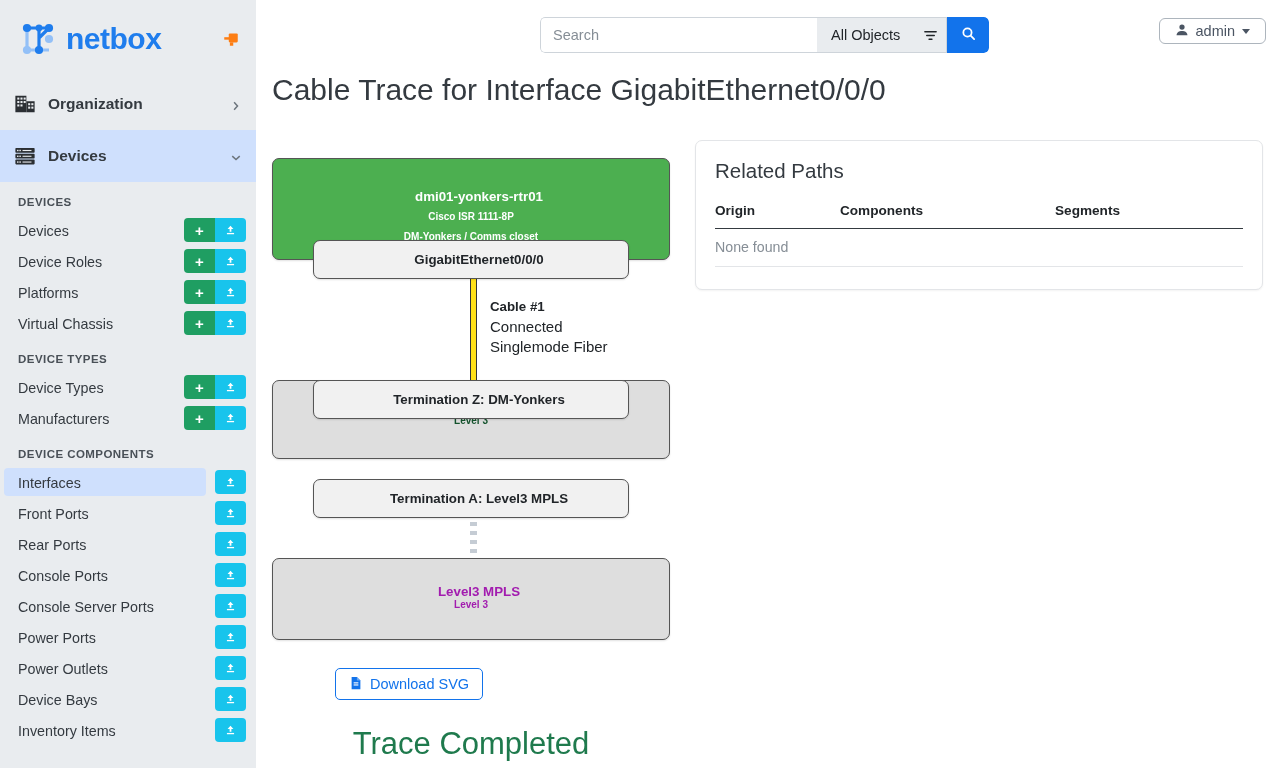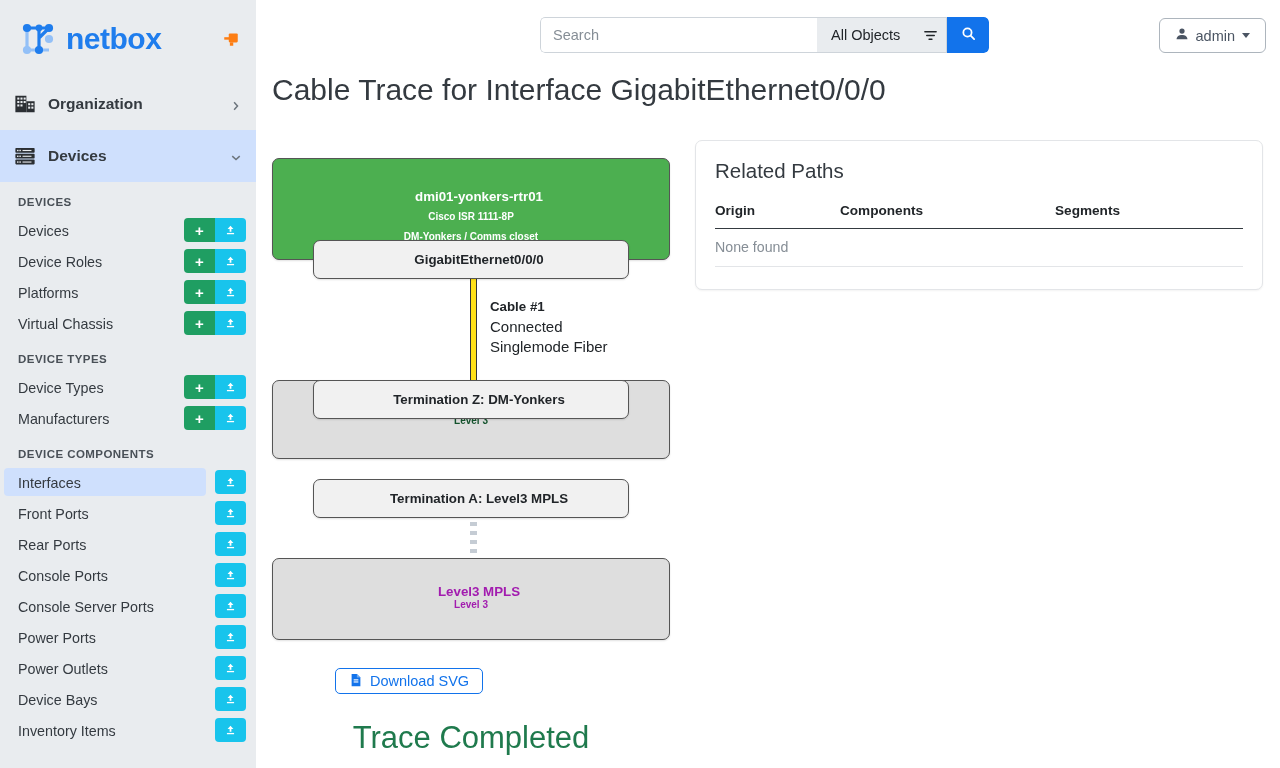--- a/index.html
+++ b/index.html
@@ -110,21 +110,21 @@
   .search-filter svg { width: 15px; height: 15px; }
   .search-go {
     display: flex; align-items: center; justify-content: center;
     width: 42px; height: 36px; background: #1273eb;
     border-radius: 0 5px 5px 0; cursor: pointer; color: #fff;
   }
   .search-go svg { width: 15px; height: 15px; }
   .user-btn {
     position: absolute; right: 14px; top: 18px;
     display: flex; align-items: center; gap: 7px;
-    height: 35px; padding: 0 15px;
+    height: 26px; padding: 0 15px;
     border: 1px solid #adb5bd; border-radius: 6px;
     background: #fff; color: #4b5563; font-size: 14.5px;
     cursor: pointer;
   }
   .user-btn svg.person { width: 14px; height: 14px; }
   .caret { width: 0; height: 0; border-left: 4.5px solid transparent; border-right: 4.5px solid transparent; border-top: 5px solid #4b5563; }
   
   #main { position: absolute; left: 256px; top: 70px; width: 1024px; height: 698px; background: #fff; }
   .page-title {
     position: absolute; left: 16px; top: 3px;
@@ -182,21 +182,21 @@
     background-size: 7px 9px;
   }
   .node-end {
     width: 398px; height: 82px;
     background: #dedede; color: #a21caf;
     padding-top: 25px;
   }
   .dl-btn {
     display: inline-flex; align-items: center; gap: 7px;
     margin: 28px 0 0 63px;
-    height: 26px; padding: 0 13px;
+    height: 32px; padding: 0 13px;
     border: 1px solid #1273eb; border-radius: 5px;
     background: #fff; color: #1273eb; font-size: 14.5px;
     cursor: pointer;
   }
   .dl-btn svg { width: 14px; height: 14px; }
   .trace-done {
     margin: 26px 0 0 0; width: 398px;
     text-align: center;
     font-size: 31px; color: #1f7a4d; font-weight: 400;
   }

